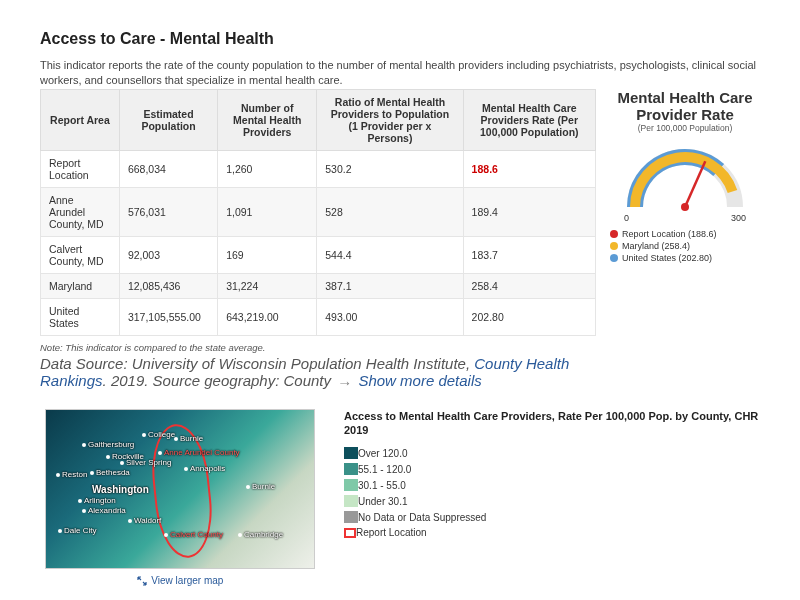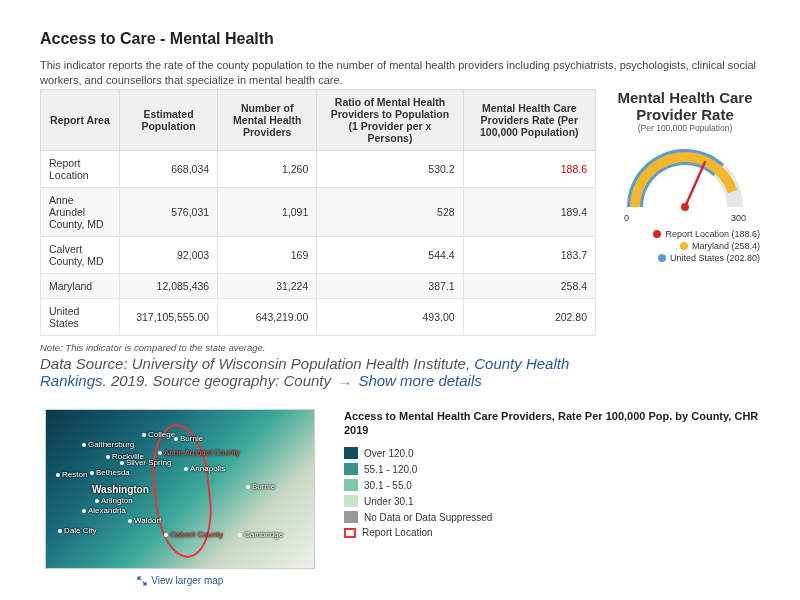--- a/index.html
+++ b/index.html
@@ -33,36 +33,36 @@
     background: #f0f0f0;
     border: 1px solid #ddd;
     padding: 6px 8px;
     text-align: center;
     font-weight: 700;
     color: #333;
   }
   td {
     border: 1px solid #e5e5e5;
     padding: 6px 8px;
-    text-align: right;
+    text-align: left;
   }
   td:first-child { text-align: left; }
   tbody tr:nth-child(even) td { background: #f7f7f7; }
-  .red-bold { color: #c00; font-weight: 400; }
+  .red-bold { color: #c00; font-weight: 700; }
   .note { font-style: italic; font-size: 9.5px; color: #555; margin-top: 6px; }
   .source { font-size: 15px; color: #555; margin-top: 2px; font-style: italic; }
   .source a { color: #2a5a9a; text-decoration: none; }
   .arrow { color: #888; margin: 0 2px; }
   .gauge-col { width: 150px; text-align: center; }
   .gauge-title { font-size: 15px; font-weight: 700; color: #333; }
   .gauge-sub { font-size: 8.5px; color: #555; margin-bottom: 4px; }
   .gauge-svg { display: block; margin: 0 auto; }
   .gauge-scale { display: flex; justify-content: space-between; font-size: 9px; color: #333; padding: 0 14px; margin-top: -4px; }
   .gauge-legend { text-align: left; font-size: 9px; margin-top: 6px; }
-  .g-item { display: flex; align-items: center; gap: 4px; margin-bottom: 2px; justify-content: flex-end; }
+  .g-item { display: flex; align-items: center; gap: 4px; margin-bottom: 2px; }
   .g-dot { width: 8px; height: 8px; border-radius: 50%; }
   .bottom-row { display: flex; gap: 24px; margin-top: 20px; }
   .map-col { width: 280px; text-align: center; }
   .map {
     width: 270px; height: 160px;
     background: linear-gradient(135deg, #0a3a4a 0%, #1a6a7a 30%, #3aa89a 55%, #c7d7c3 75%, #eef0ea 100%);
     border: 1px solid #ccc;
     position: relative;
     overflow: hidden;
     margin: 0 auto;
@@ -79,21 +79,21 @@
   .map-wash::before { display:none; }
   .map-outline {
     position: absolute; border: 2px solid #e33; border-radius: 30px / 60px;
     left: 108px; top: 14px; width: 56px; height: 134px;
     transform: rotate(-6deg);
   }
   .view-map { font-size: 10px; color: #2a5a9a; margin-top: 6px; cursor: pointer; }
   .view-map svg { vertical-align: -2px; margin-right: 2px; }
   .legend-col { flex: 1; }
   .legend-title { font-size: 11px; font-weight: 700; color: #222; margin-bottom: 10px; line-height: 1.3; }
-  .l-item { display: flex; align-items: center; gap: 6px; font-size: 10px; margin-bottom: 4px; }
+  .l-item { display: flex; align-items: center; font-size: 10px; margin-bottom: 4px; }
   .l-sw { width: 14px; height: 12px; }
   .l-sw.outline { border: 2px solid #e33; background: transparent; width: 12px; height: 10px; }
 </style>
 </head>
 <body>
 
 <h2 class="title">Access to Care - Mental Health</h2>
 <p class="desc">This indicator reports the rate of the county population to the number of mental health providers including psychiatrists, psychologists, clinical social workers, and counsellors that specialize in mental health care.</p>
 
 <div class="top-row">
@@ -188,21 +188,21 @@
 <div class="bottom-row">
   <div class="map-col">
     <div class="map">
       <div class="map-outline"></div>
       <span class="map-city map-wash">Washington</span>
       <span class="map-city" style="left:36px;top:30px">Gaithersburg</span>
       <span class="map-city" style="left:60px;top:42px">Rockville</span>
       <span class="map-city" style="left:10px;top:60px">Reston</span>
       <span class="map-city" style="left:44px;top:58px">Bethesda</span>
       <span class="map-city" style="left:74px;top:48px">Silver Spring</span>
-      <span class="map-city" style="left:49px;top:86px">Arlington</span>
+      <span class="map-city" style="left:32px;top:86px">Arlington</span>
       <span class="map-city" style="left:36px;top:96px">Alexandria</span>
       <span class="map-city" style="left:96px;top:20px">College</span>
       <span class="map-city" style="left:128px;top:24px">Burnie</span>
       <span class="map-city" style="left:138px;top:54px">Annapolis</span>
       <span class="map-city" style="left:82px;top:106px">Waldorf</span>
       <span class="map-city" style="left:12px;top:116px">Dale City</span>
       <span class="map-city" style="left:200px;top:72px">Burnie</span>
       <span class="map-city" style="left:192px;top:120px">Cambridge</span>
       <span class="map-city" style="left:112px;top:38px;color:#f55">Anne Arundel County</span>
       <span class="map-city" style="left:118px;top:120px;color:#f55">Calvert County</span>

